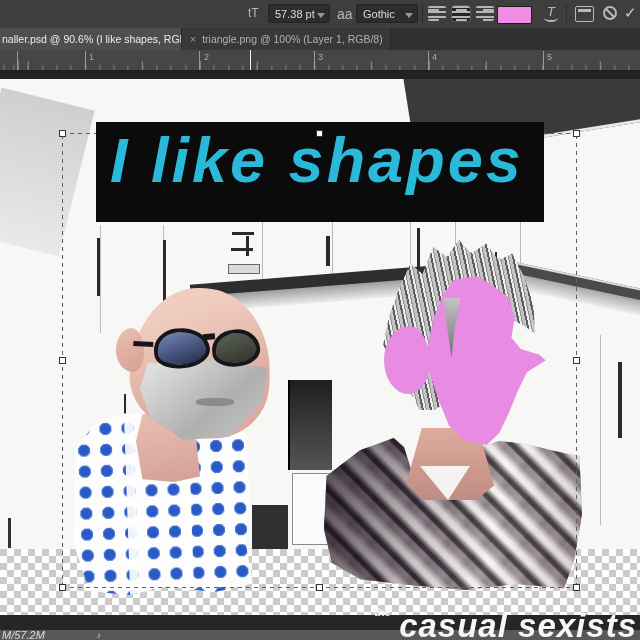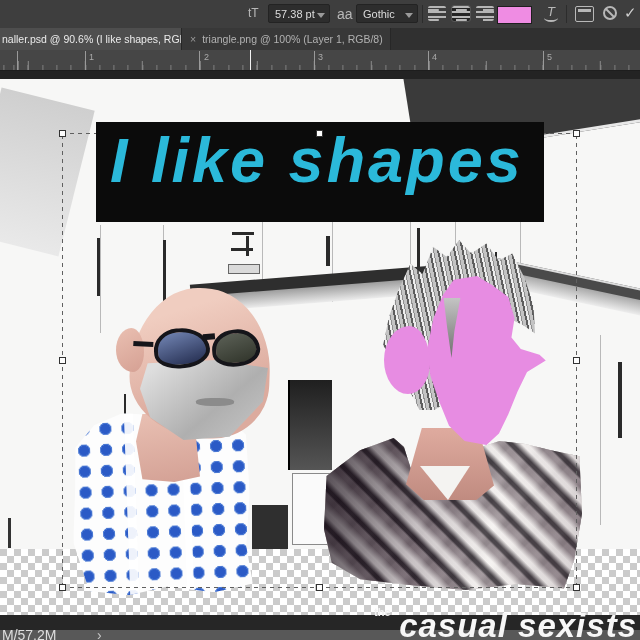--- a/index.html
+++ b/index.html
@@ -94,21 +94,21 @@
   #rcollar{position:absolute;left:420px;top:396px;width:50px;height:34px;background:#f4f3f1;z-index:3;
     clip-path:polygon(0 0,100% 0,56% 100%);}
   #rshirt{position:absolute;left:324px;top:368px;width:258px;height:152px;z-index:2;background-color:#cfc9c7;
     background-image:
       linear-gradient(100deg,rgba(25,15,25,.75),rgba(60,45,60,.25) 38%,rgba(255,255,255,.15) 65%,rgba(120,105,115,.25)),
       repeating-linear-gradient(45deg,rgba(246,243,241,.95) 0 4px,rgba(130,118,124,.8) 11px 16px,rgba(32,26,32,.9) 18px 21px,rgba(246,243,241,.95) 27px 27px),
       repeating-linear-gradient(-45deg,rgba(246,243,241,.6) 0 4px,rgba(130,118,124,.45) 11px 16px,rgba(32,26,32,.5) 18px 21px,rgba(246,243,241,.6) 27px 27px);
     clip-path:polygon(0 60%,1% 25%,14% 8%,27% 0%,31% 6%,34% 22%,38% 34%,43% 40%,48% 40%,53% 30%,57% 16%,61% 6%,68% 2%,78% 4%,88% 8%,99% 12%,100% 50%,97% 80%,93% 99%,75% 96%,55% 100%,35% 97%,14% 93%,3% 82%);}
   
   #statusbar{position:absolute;left:0;top:630px;width:640px;height:10px;background:#585858;z-index:7;
-    color:#dedede;font-size:14px;line-height:10px;}
+    color:#dedede;font-size:11px;line-height:10px;font-style:italic;}
   #artist-prefix{position:absolute;left:374px;top:606px;color:#f2f2f2;font-size:11px;font-weight:bold;z-index:9;}
   #artist-name{position:absolute;right:3px;top:607px;color:#f6f6f6;font-size:33px;font-weight:bold;font-style:italic;letter-spacing:1px;white-space:nowrap;z-index:9;}
 </style>
 </head>
 <body>
 
 <div id="frame">
 
   <div id="optbar" class="abs">
     <span class="icn" style="left:248px;font-size:12px;">tT</span>

